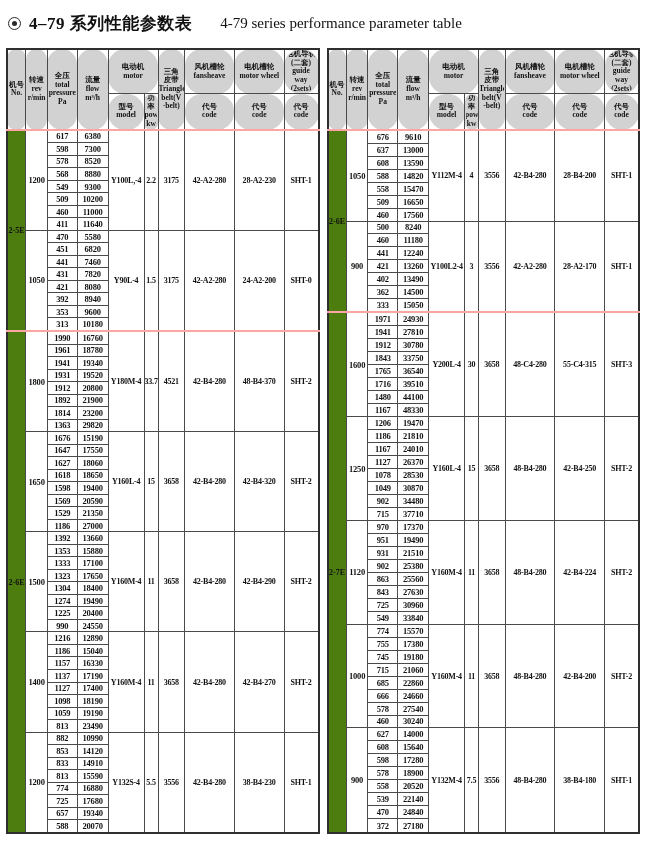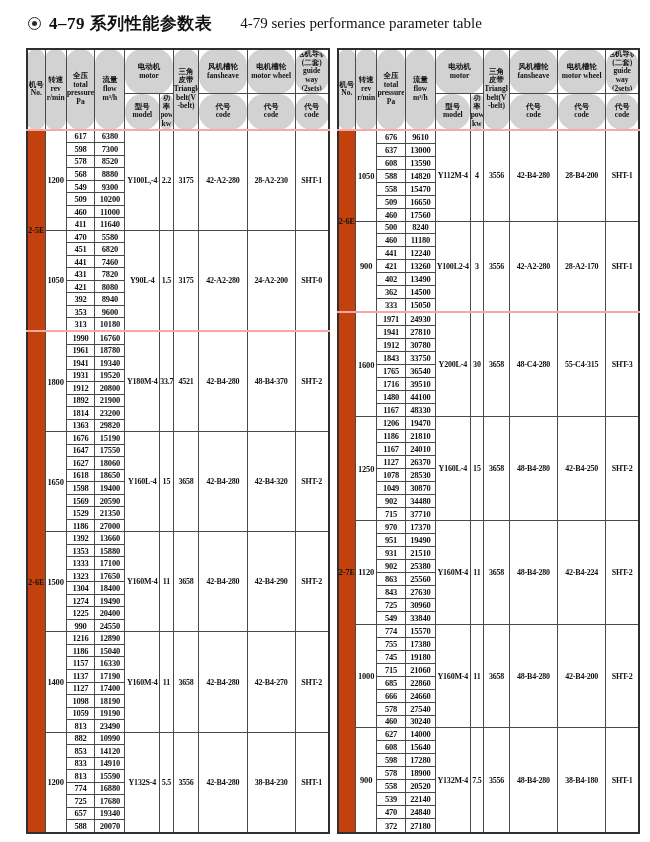--- a/index.html
+++ b/index.html
@@ -1,17 +1,17 @@
 <!DOCTYPE html>
 <html><head>
 <meta charset="utf-8">
 <style>
   * { margin:0; padding:0; box-sizing:border-box; }
   html,body { width:650px; height:842px; background:#ffffff; font-family:"Liberation Serif", serif; color:#111; }
-  .page { width:650px; height:592px; padding:8px 10px 4px 26px; position:relative; }
+  .page { width:650px; height:592px; padding:8px 10px 4px 6px; position:relative; }
 
   .title-bar { display:flex; align-items:center; gap:8px; height:30px; margin-left:2px; }
   .bullseye { width:13px; height:13px; border:1.6px solid #2a2a2a; border-radius:50%;
               display:inline-flex; align-items:center; justify-content:center; flex:0 0 auto; }
   .bullseye::after { content:""; width:5px; height:5px; background:#2a2a2a; border-radius:50%; }
   .title-zh { font-size:17px; font-weight:bold; letter-spacing:0.5px; white-space:nowrap; }
   .title-en { font-size:15px; font-weight:normal; white-space:nowrap; margin-left:20px; }
 
   .tables { display:flex; gap:7px; margin-top:10px; }
   .half { width:50%; height:786px; }
@@ -20,21 +20,21 @@
     border:1px solid #4a4a4a; text-align:center; vertical-align:middle;
     font-weight:bold; overflow:hidden; white-space:nowrap; padding:0;
   }
   .ptable { border:2px solid #2f2f2f; }
   .ptable thead th { background:#d2d2d2; font-size:7.5px; line-height:1.15; white-space:normal;border-radius:17px; }
   .ptable thead tr:first-child { height:40px; }
   .ptable thead tr:last-child { height:22px; }
   th.pw { font-size:6px; }
   th.gw { font-size:6.3px; line-height:1.05; }
   th.belt { font-size:6.8px;margin-left:28px; }
-  td.no-cell { background:#c2410c; font-size:8px; }
+  td.no-cell { background:#4d7c0f; font-size:8px; }
   td.num, td.rev { font-size:8.5px; letter-spacing:-0.2px; }
   td.mid { font-size:8px; letter-spacing:-0.2px; }
   tr.sec-start td { border-top:2px solid #fca5a5; }
 </style>
 </head>
 <body>
 
 <div class="page">
   <div class="title-bar">
     <span class="bullseye"></span>

